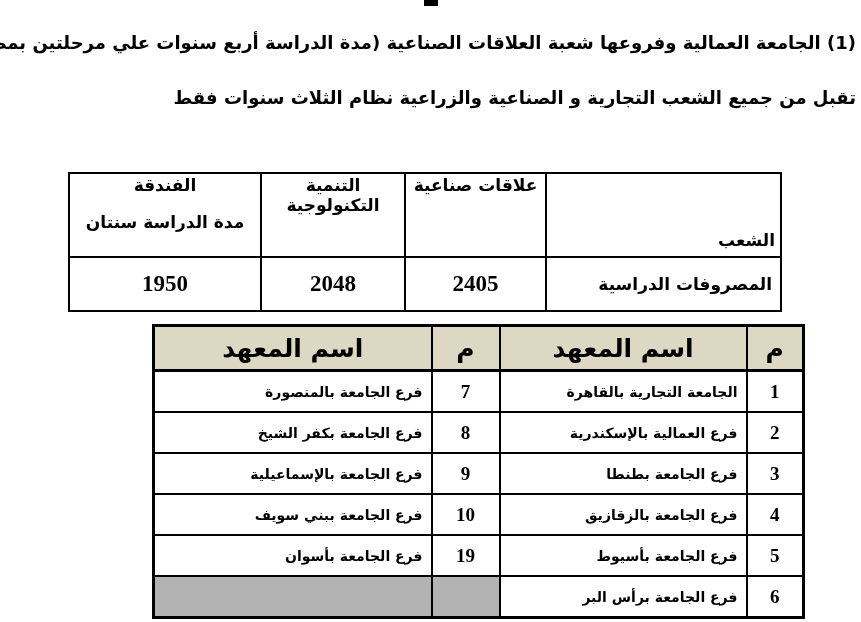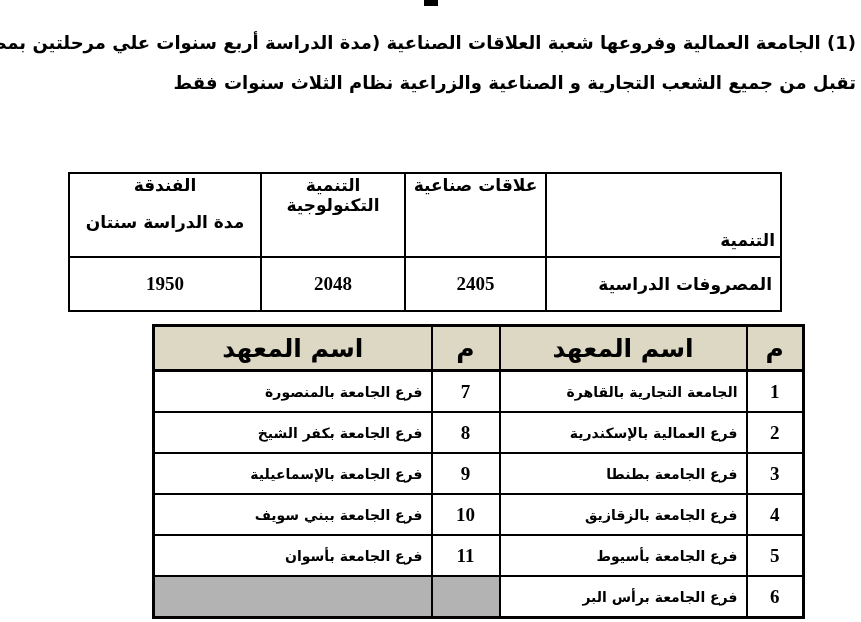--- a/index.html
+++ b/index.html
@@ -22,21 +22,21 @@
     position:absolute;left:424px;top:0;width:14px;height:6px;
     background:var(--ink);
   }
   
   .intro-line{
     position:absolute;right:5px;
     direction:rtl;text-align:right;
     font-weight:bold;font-size:18px;white-space:nowrap;
   }
   .intro-line.l1{top:32px;}
-  .intro-line.l2{top:72px;}
+  .intro-line.l2{top:87px;}
 
   
   table{border-collapse:collapse;table-layout:fixed;}
   .fees{
     position:absolute;left:68px;top:172px;width:712px;
     direction:rtl;
   }
   .fees td{
     border:2px solid var(--ink);
     font-weight:bold;font-size:17px;
@@ -51,21 +51,21 @@
   .fees td.coltitle{
     vertical-align:top;text-align:center;padding-top:1px;
   }
   .fees td.coltitle .sub{margin-top:17px;}
   .fees td.rowlabel{
     text-align:right;vertical-align:middle;padding:8px 8px;
   }
   .fees td.numcell{
     text-align:center;vertical-align:middle;
     font-family:"Liberation Serif","DejaVu Serif",serif;
-    font-size:19px;
+    font-size:23px;
   }
 
   
   .inst{
     position:absolute;left:152px;top:324px;width:650px;
     direction:rtl;
     border:3px solid var(--ink);
   }
   .inst td{
     border:2px solid var(--ink);
@@ -101,21 +101,21 @@
 
   <table class="fees" dir="rtl">
     <colgroup>
       <col style="width:235px">
         <col style="width:141px">
         <col style="width:144px">
         <col style="width:192px">
     </colgroup>
     <tbody>
         <tr class="hrow">
-      <td class="section">التنمية</td>
+      <td class="section">الشعب</td>
       <td class="coltitle">علاقات صناعية</td>
       <td class="coltitle">التنمية التكنولوجية</td>
       <td class="coltitle">
         <div>الفندقة</div>
         <div class="sub">مدة الدراسة سنتان</div>
       </td>
     </tr>
     <tr class="drow">
       <td class="rowlabel">المصروفات الدراسية</td>
       <td class="numcell">2405</td>
@@ -159,21 +159,21 @@
     </tr>
     <tr class="drow">
       <td class="numcell">4</td>
       <td class="namecell">فرع الجامعة بالزقازيق</td>
       <td class="numcell">10</td>
       <td class="namecell">فرع الجامعة ببني سويف</td>
     </tr>
     <tr class="drow">
       <td class="numcell">5</td>
       <td class="namecell">فرع الجامعة بأسيوط</td>
-      <td class="numcell">11</td>
+      <td class="numcell">19</td>
       <td class="namecell">فرع الجامعة بأسوان</td>
     </tr>
     <tr class="drow">
       <td class="numcell">6</td>
       <td class="namecell">فرع الجامعة برأس البر</td>
       <td class="numcell graycell"></td>
       <td class="namecell graycell"></td>
     </tr>
   </tbody>
     </table>

